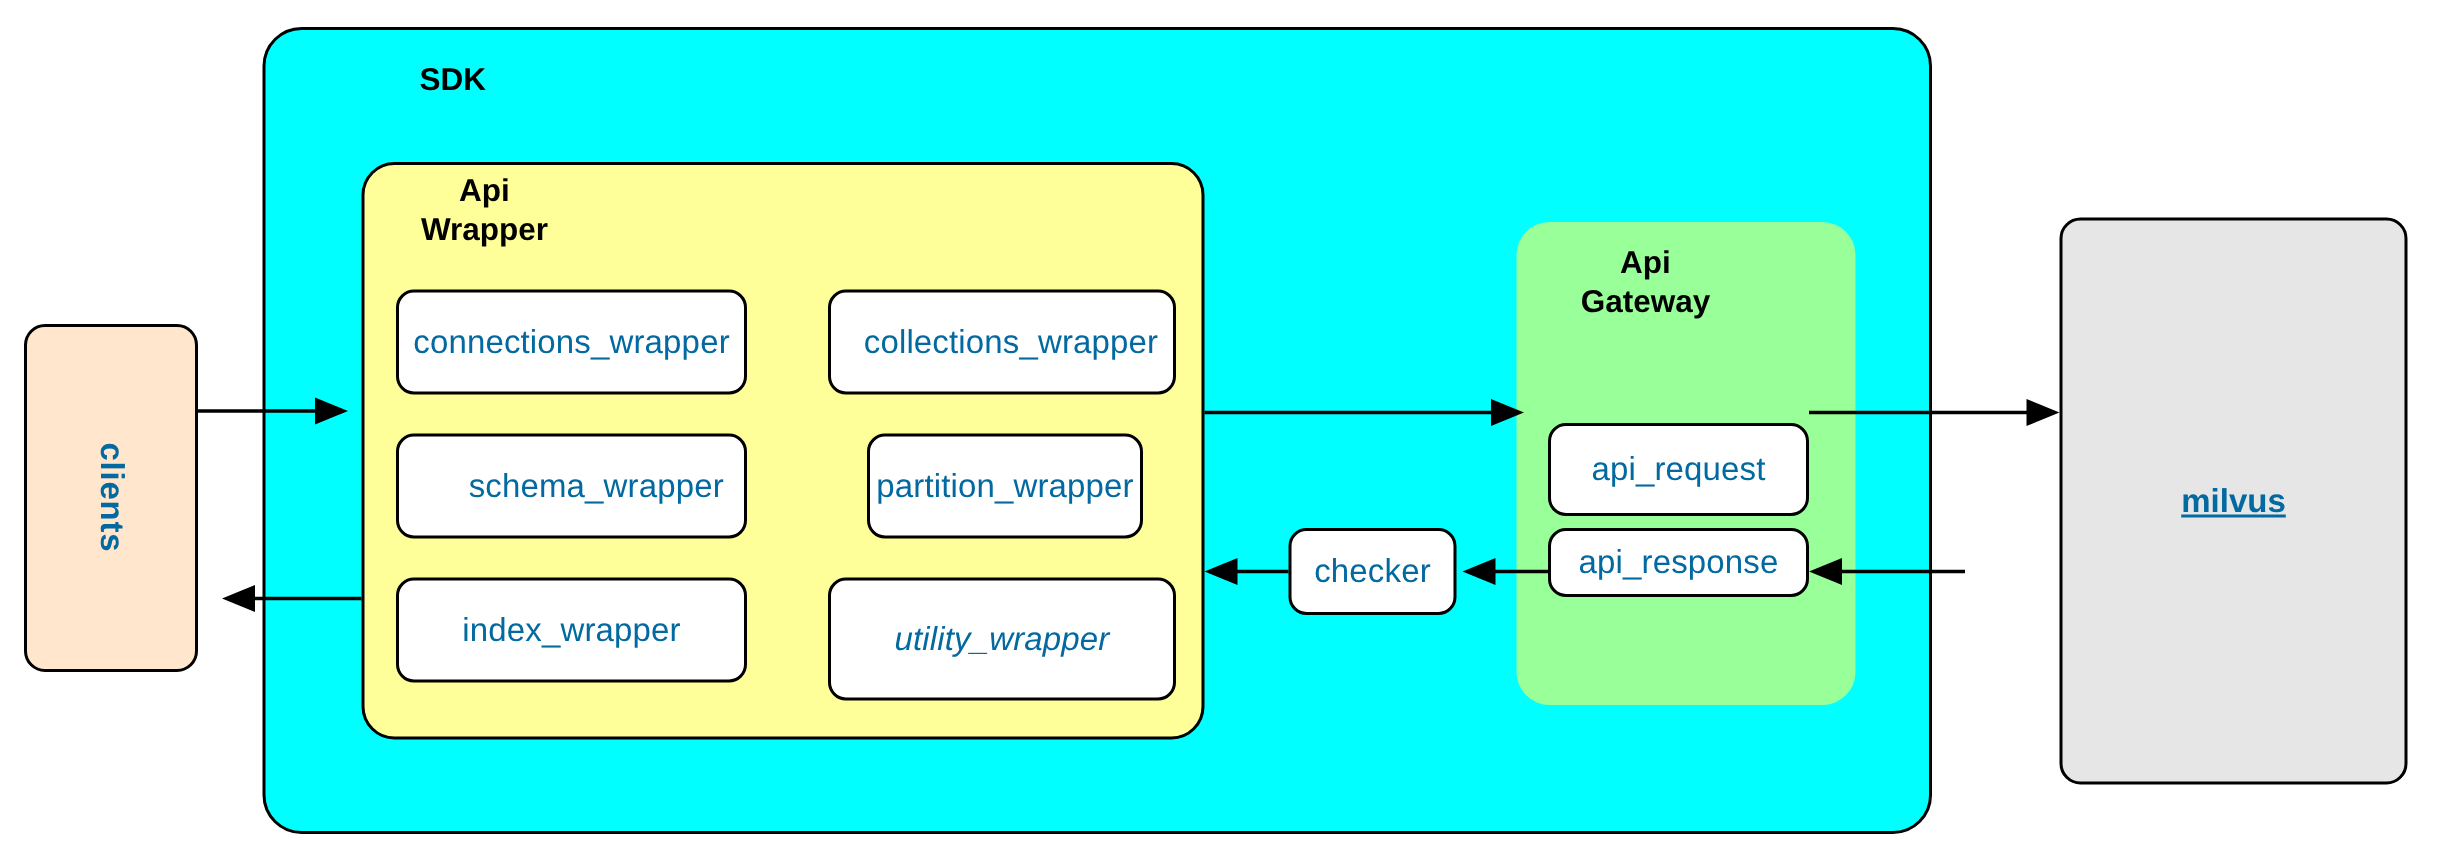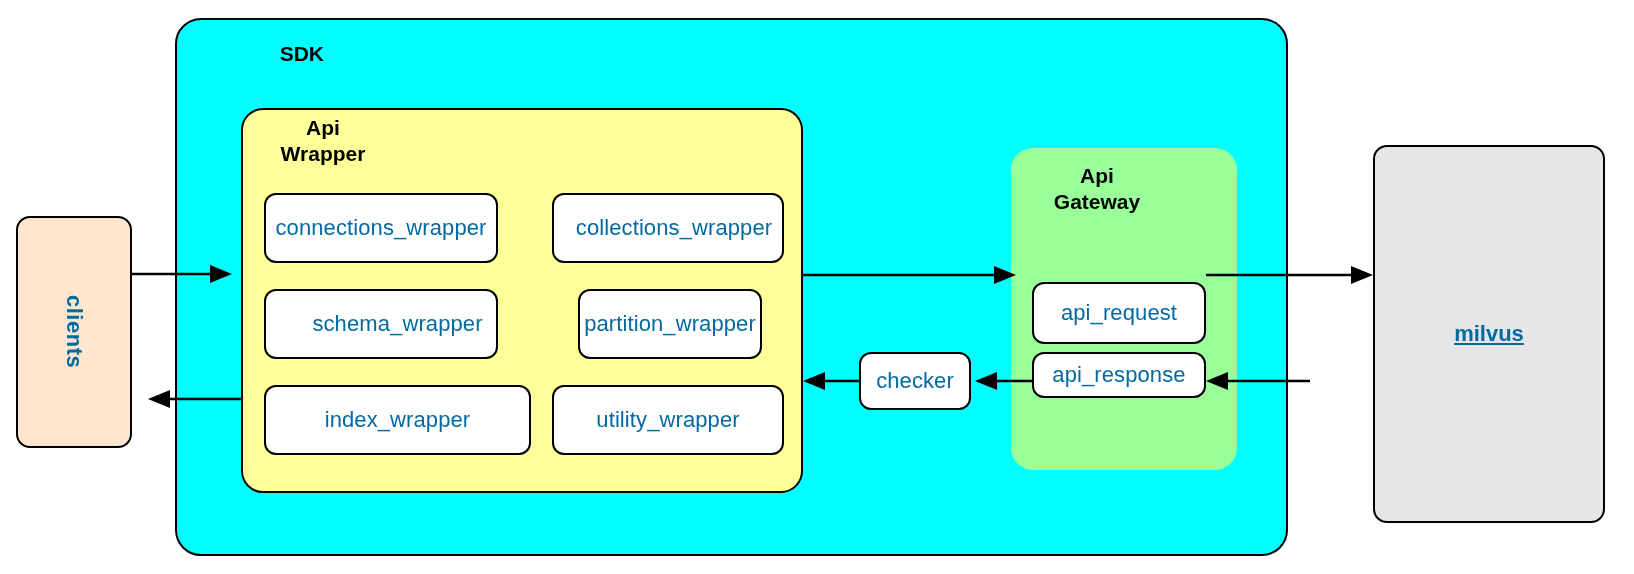--- a/index.html
+++ b/index.html
@@ -108,22 +108,22 @@
     top: 163px;
     width: 150px;
     text-align: center;
   }
 
   
   #connections-wrapper { left: 264px;  top: 193px; width: 234px; height: 70px; }
   #collections-wrapper { left: 552px;  top: 193px; width: 232px; height: 70px; padding-left: 12px; }
   #schema-wrapper      { left: 264px;  top: 289px; width: 234px; height: 70px; padding-left: 33px; }
   #partition-wrapper   { left: 552px;  top: 289px; width: 184px; height: 70px; margin-left: 26px; }
-  #index-wrapper       { left: 264px;  top: 385px; width: 267px; height: 70px; }
-  #utility-wrapper     { left: 552px;  top: 385px; width: 232px; height: 70px; }
+  #index-wrapper       { left: 264px;  top: 385px; width: 234px; height: 70px; }
+  #utility-wrapper     { left: 552px;  top: 385px; width: 232px; height: 82px; font-style: italic; }
 
   
   #api-request  { left: 1032px; top: 249px; width: 174px; height: 62px; margin-top: 33px; }
   #api-response { left: 1032px; top: 352px; width: 174px; height: 46px; }
 
   
   #checker-box { left: 859px; top: 352px; width: 112px; height: 58px; }
 
   
   #clients-box {

